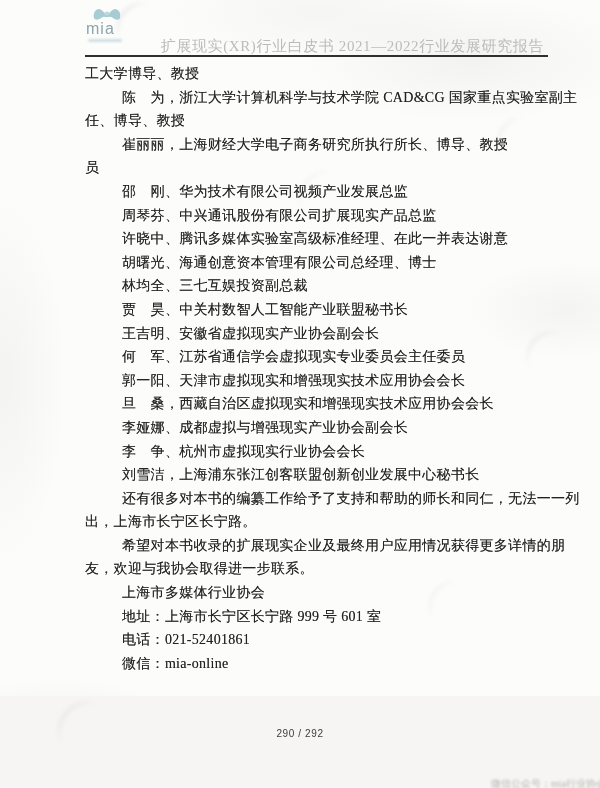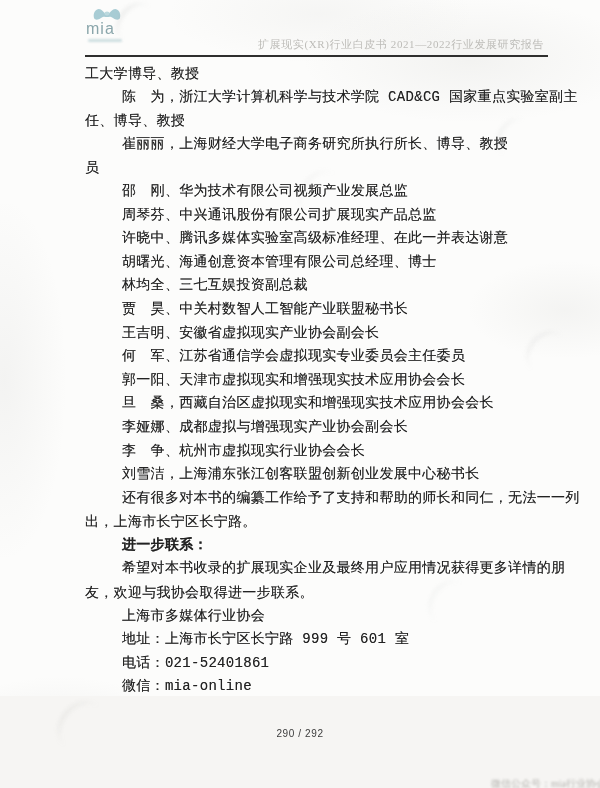--- a/index.html
+++ b/index.html
@@ -24,32 +24,32 @@
   .logo svg{display:block;margin-left:6px;}
   .logo-text{
     font-family:"Liberation Sans","DejaVu Sans",sans-serif;
     font-size:16px;letter-spacing:1px;color:#8aa6ab;line-height:16px;
   }
   .logo-tagline{width:34px;height:3px;margin:2px 0 0 2px;border-radius:2px;
     background:rgba(150,188,195,0.45);filter:blur(1px);}
   
   .header-watermark{
     position:absolute;right:56px;top:37px;
-    font-size:11px;letter-spacing:0.6px;color:#bdbcb8;
+    font-size:15px;letter-spacing:0.6px;color:#bdbcb8;
     filter:blur(0.7px);white-space:nowrap;
   }
   .header-rule{position:absolute;left:85px;right:52px;top:55px;height:1.6px;background:#2f2f2e;}
   
   .doc-body{
     position:absolute;left:85px;top:62px;width:470px;
     font-size:14px;letter-spacing:0.3px;color:#222;
     text-shadow:0 0 0.5px rgba(30,30,30,0.55);
   }
   .ln{height:23.6px;line-height:23.6px;white-space:nowrap;}
-  .ind{padding-left:37px;font-family:Liberation Mono, monospace;}
+  .ind{padding-left:37px;}
   .bold{font-weight:bold;}
   
   .page-num{
     position:absolute;left:0;top:728px;width:100%;text-align:center;
     font-family:Liberation Sans, sans-serif;
     font-size:10px;letter-spacing:0.6px;color:#3c3c3c;
   }
   .footer-watermark{
     position:absolute;right:-6px;top:777px;
     font-size:10px;color:#b5b4b0;filter:blur(0.9px);white-space:nowrap;
@@ -96,21 +96,20 @@
     <div class="ln ind">贾　昊、中关村数智人工智能产业联盟秘书长</div>
     <div class="ln ind">王吉明、安徽省虚拟现实产业协会副会长</div>
     <div class="ln ind">何　军、江苏省通信学会虚拟现实专业委员会主任委员</div>
     <div class="ln ind">郭一阳、天津市虚拟现实和增强现实技术应用协会会长</div>
     <div class="ln ind">旦　桑，西藏自治区虚拟现实和增强现实技术应用协会会长</div>
     <div class="ln ind">李娅娜、成都虚拟与增强现实产业协会副会长</div>
     <div class="ln ind">李　争、杭州市虚拟现实行业协会会长</div>
     <div class="ln ind">刘雪洁，上海浦东张江创客联盟创新创业发展中心秘书长</div>
     <div class="ln ind">还有很多对本书的编纂工作给予了支持和帮助的师长和同仁，无法一一列</div>
     <div class="ln">出，上海市长宁区长宁路。</div>
-    <div class="ln ind bold">进一步联系：</div>
     <div class="ln ind">希望对本书收录的扩展现实企业及最终用户应用情况获得更多详情的朋</div>
     <div class="ln">友，欢迎与我协会取得进一步联系。</div>
     <div class="ln ind">上海市多媒体行业协会</div>
     <div class="ln ind">地址：上海市长宁区长宁路 999 号 601 室</div>
     <div class="ln ind">电话：021-52401861</div>
     <div class="ln ind">微信：mia-online</div>
   </div>
 
   <div class="page-num">290 / 292</div>
   <div class="footer-watermark">微信公众号：mia行业协会</div>

